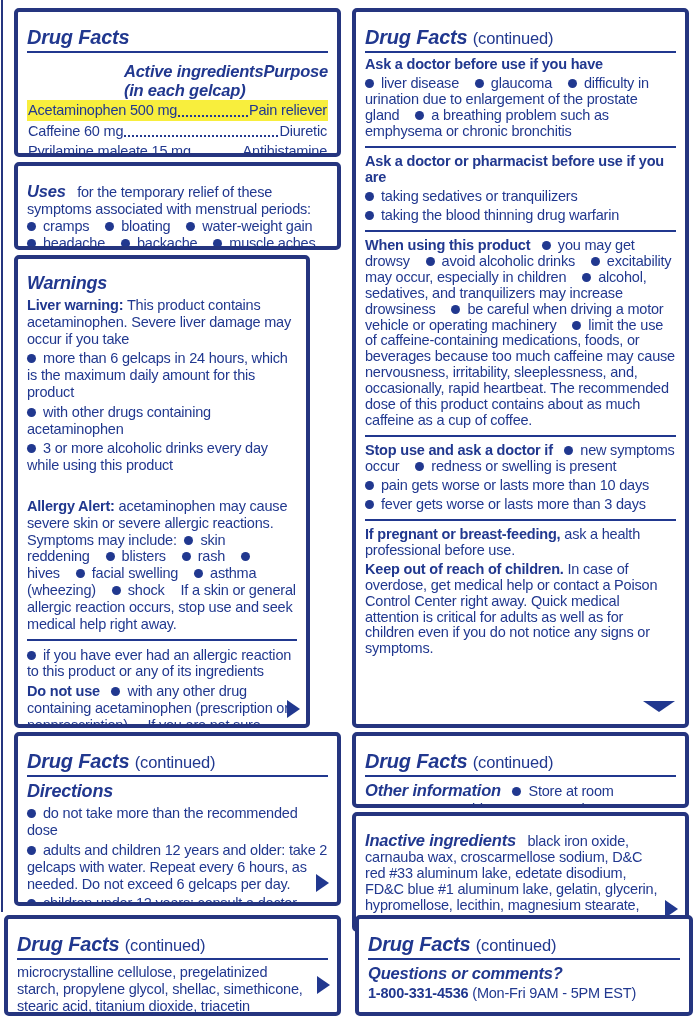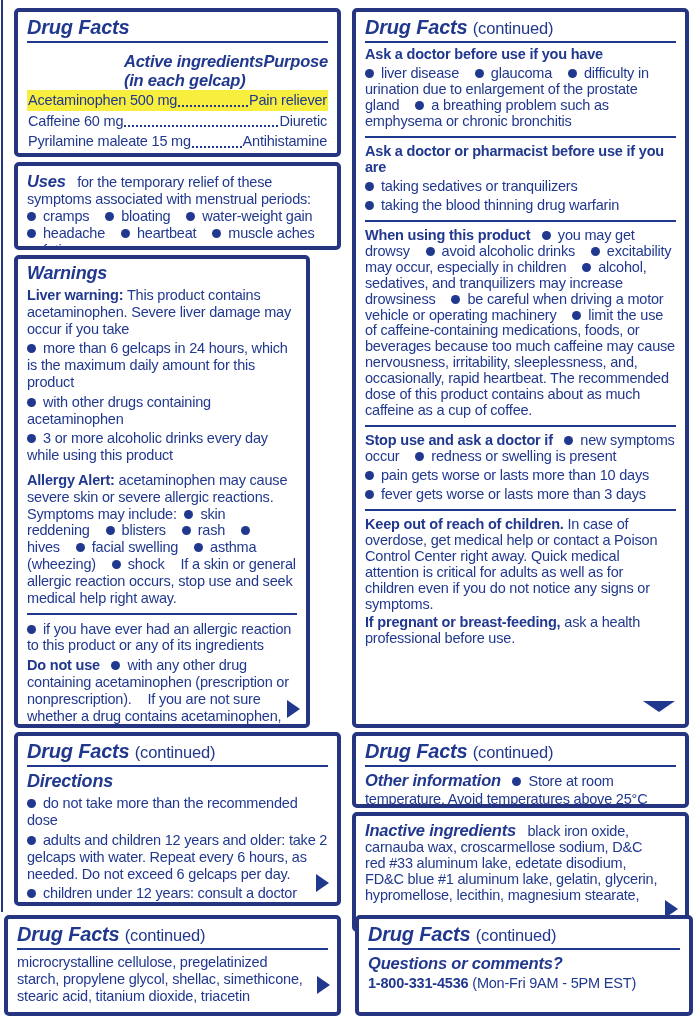--- a/index.html
+++ b/index.html
@@ -1,19 +1,19 @@
 <!DOCTYPE html>
 <html><head>
 <meta charset="utf-8">
 <style>
   *{box-sizing:border-box}
   body{margin:0;background:#ffffff}
   #canvas{position:relative;width:700px;height:1024px;font-family:"Liberation Sans",sans-serif;color:#21388f;background:#fff;overflow:hidden}
   .edge-line{position:absolute;left:1px;top:0;width:2px;height:912px;background:#25357f}
-  .box{position:absolute;border:4px solid #25357f;border-radius:5px;background:#fff;padding:3px 9px 4px;overflow:hidden;font-size:14.5px;line-height:1.16;letter-spacing:-0.2px}
+  .box{position:absolute;border:4px solid #25357f;border-radius:5px;background:#fff;padding:13px 9px 4px;overflow:hidden;font-size:14.5px;line-height:1.16;letter-spacing:-0.2px}
   .hdr{font-size:20px;line-height:1.22;white-space:nowrap}
   .brand{font-weight:bold;font-style:italic}
   .cont{font-size:16.5px}
   .rule{height:0;border-top:2px solid #21388f;margin:2px 0 4px}
   .sep{height:0;border-top:2px solid #21388f;margin:6px 0}
   .ilead{font-weight:bold;font-style:italic;font-size:16.5px}
   .blead{font-weight:bold}
   .box p{margin:3px 0}
   .dot{display:inline-block;width:9px;height:9px;border-radius:50%;background:#21388f;margin-right:7px}
   .ibw{margin-right:12px;display:inline}
@@ -60,36 +60,36 @@
   </div>
 
   <div class="box" style="left:14px;top:162px;width:327px;height:88px">
     <p>
       <span class="ilead">Uses</span>&nbsp;&nbsp;
       <span>for the temporary relief of these symptoms associated with menstrual periods:</span>&nbsp;&nbsp;
       <span class="ibw"><span class="dot"></span><span>cramps</span></span>
       <span class="ibw"><span class="dot"></span><span>bloating</span></span>
       <span class="ibw"><span class="dot"></span><span>water-weight gain</span></span>
       <span class="ibw"><span class="dot"></span><span>headache</span></span>
-      <span class="ibw"><span class="dot"></span><span>heartbeat</span></span>
+      <span class="ibw"><span class="dot"></span><span>backache</span></span>
       <span class="ibw"><span class="dot"></span><span>muscle aches</span></span>
       <span class="ibw"><span class="dot"></span><span>fatigue</span></span>
     </p>
   </div>
 
   <div class="box" style="left:14px;top:255px;width:296px;height:473px">
     <div class="ilead" style="font-size:18px;margin:1px 0 2px">Warnings</div>
     <p>
       <span class="blead">Liver warning:</span>
       <span>This product contains acetaminophen.  Severe liver damage may occur if you take</span>
     </p>
     <p><span class="dot"></span><span>more than 6 gelcaps in 24 hours, which is the maximum daily amount for this product</span></p>
     <p><span class="dot"></span><span>with other drugs containing acetaminophen</span></p>
     <p><span class="dot"></span><span>3 or more alcoholic drinks every day while using this product</span></p>
-    <p style="margin-top:8px">
+    <p style="margin-top:24px">
       <span class="blead">Allergy Alert:</span>
       <span>acetaminophen may cause severe skin or severe allergic reactions.  Symptoms may include:</span>&nbsp;
       <span class="ibw"><span class="dot"></span><span>skin reddening</span></span>
       <span class="ibw"><span class="dot"></span><span>blisters</span></span>
       <span class="ibw"><span class="dot"></span><span>rash</span></span>
       <span class="ibw"><span class="dot"></span><span>hives</span></span>
       <span class="ibw"><span class="dot"></span><span>facial swelling</span></span>
       <span class="ibw"><span class="dot"></span><span>asthma (wheezing)</span></span>
       <span class="ibw"><span class="dot"></span><span>shock</span></span>
       <span>If a skin or general allergic reaction occurs, stop use and seek medical help right away.</span>
@@ -153,26 +153,26 @@
     <p>
       <span class="blead">Stop use and ask a doctor if</span>&nbsp;&nbsp;
       <span class="ibw"><span class="dot"></span><span>new symptoms occur</span></span>
       <span class="ibw"><span class="dot"></span><span>redness or swelling is present</span></span>
     </p>
     <p><span class="dot"></span><span>pain gets worse or lasts more than 10 days</span></p>
     <p><span class="dot"></span><span>fever gets worse or lasts more than 3 days</span></p>
     <div class="sep"></div>
 
     <p>
+      <span class="blead">If pregnant or breast-feeding,</span>
+      <span>ask a health professional before use.</span>
+    </p>
+    <p>
       <span class="blead">Keep out of reach of children.</span>
       <span>In case of overdose, get medical help or contact a Poison Control Center right away.  Quick medical attention is critical for adults as well as for children even if you do not notice any signs or symptoms.</span>
-    </p>
-    <p>
-      <span class="blead">If pregnant or breast-feeding,</span>
-      <span>ask a health professional before use.</span>
     </p>
     <div class="arr-d" style="right:10px;bottom:12px"></div>
   </div>
 
   <div class="box" style="left:352px;top:732px;width:337px;height:76px">
     <div class="hdr"><span class="brand">Drug Facts</span> <span class="cont">(continued)</span></div>
     <div class="rule"></div>
     <p>
       <span class="ilead">Other information</span>&nbsp;&nbsp;
       <span class="ibw"><span class="dot"></span><span>Store at room temperature. Avoid temperatures above 25°C (77°F).</span></span>

